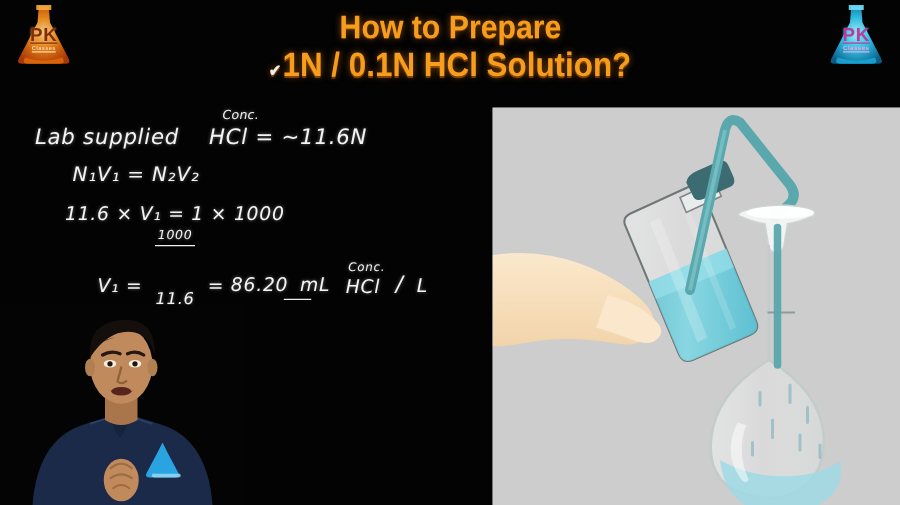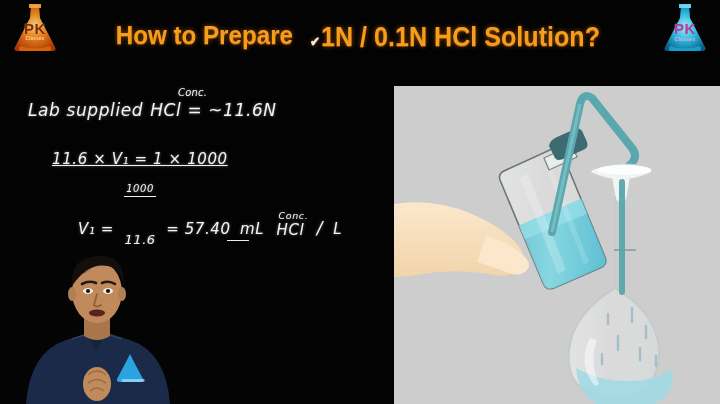--- a/index.html
+++ b/index.html
@@ -10,31 +10,31 @@
   }
   .stage{position:absolute;inset:0;width:720px;height:404px;background:#030303;overflow:hidden;}
 
   
   .logo{position:absolute;top:2px;width:62px;height:56px;}
   .logo.left{left:4px;}
   .logo.right{right:4px;}
   .logo svg{display:block;width:100%;height:100%;}
   .logo-txt{
     position:absolute;left:0;right:0;text-align:center;
-    font-weight:700;letter-spacing:.5px;pointer-events:none;
+    font-weight:700;letter-spacing:.5px;pointer-events:none;text-decoration:underline;
   }
   .logo.left .pk{top:18px;font-size:15px;color:#7e2f08;text-shadow:0 0 2px #ffb15e;}
   .logo.left .sub{top:34px;font-size:4.5px;color:#ffd9a8;letter-spacing:.3px;}
   .logo.right .pk{top:18px;font-size:15px;color:#c2379a;text-shadow:0 0 2px #2bd7f5;}
   .logo.right .sub{top:34px;font-size:5px;color:#f1a7e0;letter-spacing:.3px;}
 
   
   .title-wrap{
     position:absolute;left:86px;right:86px;top:2px;height:70px;
-    display:flex;flex-direction:row;align-items:center;justify-content:center;
+    display:flex;flex-direction:column;align-items:center;justify-content:center;
     text-align:center;
   }
   .title-l1,.title-l2{
     font-family:"Liberation Sans",sans-serif;
     font-weight:700;color:#f79d1e;
     text-shadow:0 0 6px rgba(255,140,0,.55),0 1px 0 #6a3500;
     line-height:1;white-space:nowrap;
     transform:scaleX(.93);
   }
   .title-l1{font-size:26px;margin-bottom:5px;}
@@ -56,21 +56,21 @@
     font-style:italic;font-weight:400;
     text-shadow:0 0 3px rgba(255,255,255,.45);
     letter-spacing:.6px;
   }
   .l1{left:24px;top:2px;font-size:17px;}
   .l2{left:10px;top:26px;font-size:17px;}
   .l2 .conc{
     position:absolute;left:150px;top:-13px;font-size:10px;letter-spacing:.2px;
   }
   .l3{left:40px;top:56px;font-size:16px;}
-  .l4{left:34px;top:76px;font-size:15px;text-decoration:underline;}
+  .l4{left:34px;top:88px;font-size:15px;}
   .l5{left:60px;top:110px;font-size:15px;}
   .frac{
     display:inline-block;text-align:center;vertical-align:-.62em;
     margin:0 5px;line-height:1.05;
   }
   .frac .num{display:block;font-size:10px;}
   .frac .bar{display:block;height:1px;background:#f0f0f0;margin:1px 0;}
   .frac .den{display:block;font-size:13px;margin-top:36px;}
   .ans{position:relative;}
   .ans-ul{
@@ -136,36 +136,37 @@
   <div class="title-wrap">
     <div class="title-l1">How to Prepare</div>
     <div class="title-l2"><span class="tick">✔</span><span>1N / 0.1N HCl Solution?</span></div>
   </div>
 
   <div class="notes">
 
 
     <div class="hw l2">
       <span>Lab supplied</span>
-      <span style="margin-left:1px">HCl = ~11.6N</span>
+      <span style="margin-left:18px">HCl = ~11.6N</span>
       <span class="conc">Conc.</span>
     </div>
 
+    <div class="hw l3">N₁V₁ = N₂V₂</div>
 
     <div class="hw l4">11.6 × V₁ = 1 × 1000</div>
 
     <div class="hw l5">
       <span>V₁ =</span>
       <span class="frac">
         <span class="num">1000</span>
         <span class="bar"></span>
         <span class="den">11.6</span>
       </span>
       <span>=</span>
-      <span class="ans"><span>57.40</span><span class="ans-ul"></span></span>
+      <span class="ans"><span>86.20</span><span class="ans-ul"></span></span>
       <span style="margin-left:4px">mL</span>
       <span class="ch">
         <span class="ctop">Conc.</span>
         <span>HCl</span>
       </span>
       <span class="slashL">/</span>
       <span>L</span>
     </div>
   </div>
 

